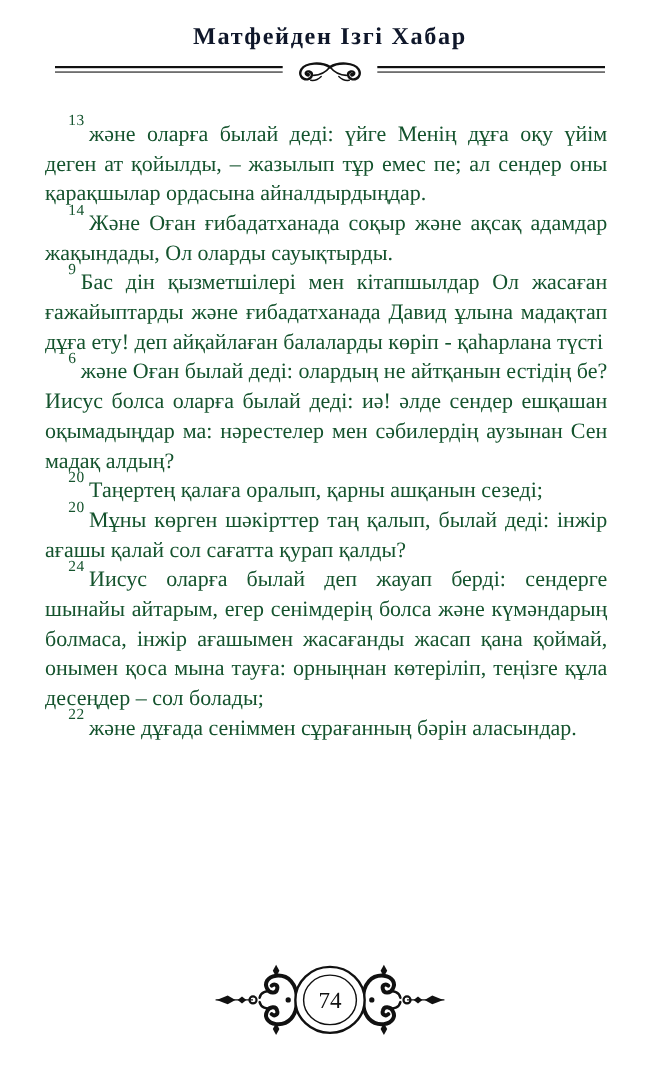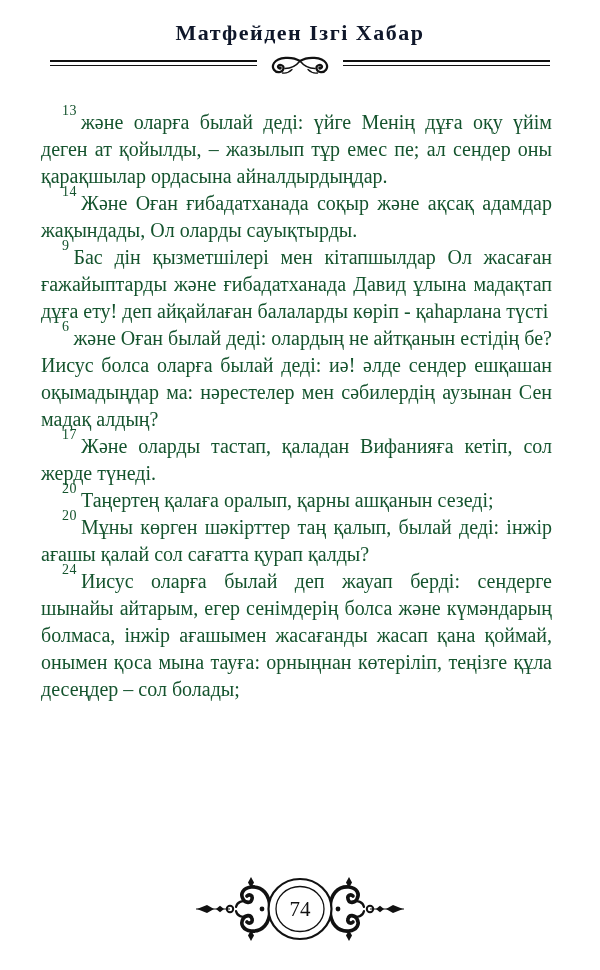--- a/index.html
+++ b/index.html
@@ -93,24 +93,24 @@
       </svg>
     </div>
   </header>
 
   <main class="scripture">
     <div>
         <p class="verse"><sup class="vnum">13</sup>және оларға былай деді: үйге Менің дұға оқу үйім деген ат қойылды, – жазылып тұр емес пе; ал сендер оны қарақшылар ордасына айналдырдыңдар.</p>
         <p class="verse"><sup class="vnum">14</sup>Және Оған ғибадатханада соқыр және ақсақ адамдар жақындады, Ол оларды сауықтырды.</p>
         <p class="verse"><sup class="vnum">9</sup>Бас дін қызметшілері мен кітапшылдар Ол жасаған ғажайыптарды және ғибадатханада Давид ұлына мадақтап дұға ету! деп айқайлаған балаларды көріп - қаһарлана түсті</p>
         <p class="verse"><sup class="vnum">6</sup>және Оған былай деді: олардың не айтқанын естідің бе? Иисус болса оларға былай деді: иә! әлде сендер ешқашан оқымадыңдар ма: нәрестелер мен сәбилердің аузынан Сен мадақ алдың?</p>
-        <p class="verse"><sup class="vnum">17</sup>Және оларды тастап, қаладан Вифанияға кетіп, сол жерде түнеді.</p>
         <p class="verse"><sup class="vnum">20</sup>Таңертең қалаға оралып, қарны ашқанын сезеді;</p>
         <p class="verse"><sup class="vnum">20</sup>Мұны көрген шәкірттер таң қалып, былай деді: інжір ағашы қалай сол сағатта қурап қалды?</p>
         <p class="verse"><sup class="vnum">24</sup>Иисус оларға былай деп жауап берді: сендерге шынайы айтарым, егер сенімдерің болса және күмәндарың болмаса, інжір ағашымен жасағанды жасап қана қоймай, онымен қоса мына тауға: орныңнан көтеріліп, теңізге құла десеңдер – сол болады;</p>
+        <p class="verse"><sup class="vnum">22</sup>және дұғада сеніммен сұрағанның бәрін аласындар.</p>
       </div>
   </main>
 
   <footer>
     <svg class="footer-orn" width="216" height="66" viewBox="0 0 216 66" aria-hidden="true">
       <g id="sideOrn">
         <line x1="4" y1="33" x2="38" y2="33" stroke="#111" stroke-width="1.2"></line>
         <path d="M22,33 L15,29 L5,33 L15,37 Z" fill="#111"></path>
         <path d="M32,33 L28,29.8 L24,33 L28,36.2 Z" fill="#111"></path>
         <circle cx="38" cy="33" r="3.2" fill="none" stroke="#111" stroke-width="2"></circle>

